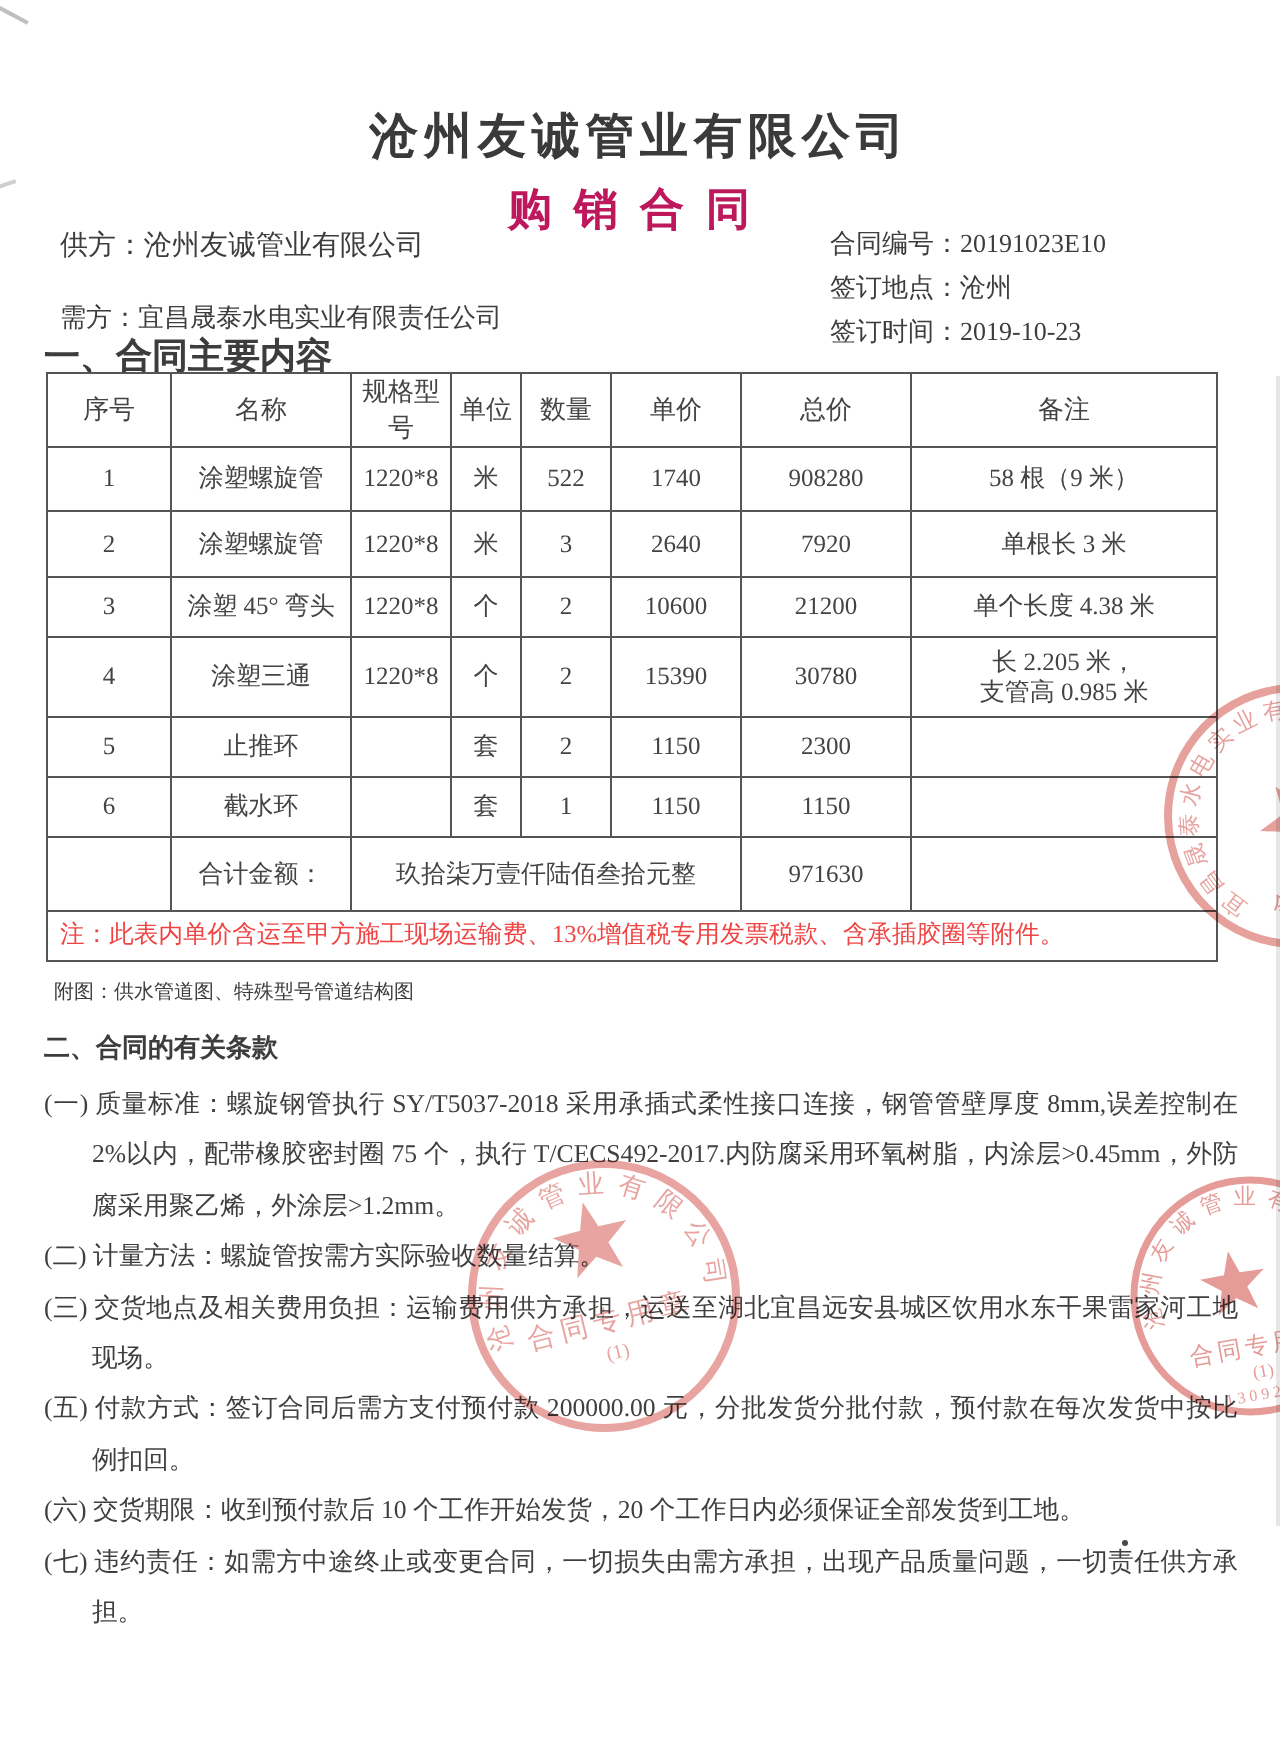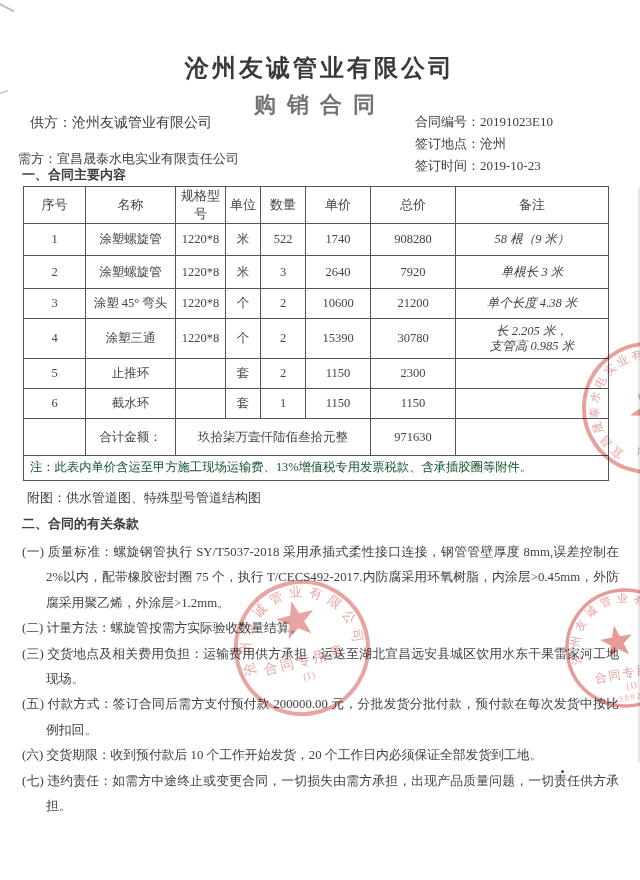--- a/index.html
+++ b/index.html
@@ -13,44 +13,44 @@
   }
   
   .company-title{
     position:absolute;top:52px;left:0;width:100%;
     text-align:center;font-size:24px;font-weight:600;
     letter-spacing:3px;color:#3a3a3a;
   }
   .doc-title{
     position:absolute;top:90px;left:0;width:100%;
     text-align:center;font-size:22px;font-weight:600;
-    letter-spacing:11px;color:#737373;
+    letter-spacing:11px;color:#be185d;
   }
   
   .party-supplier{position:absolute;left:30px;top:114px;font-size:14px;}
-  .party-buyer{position:absolute;left:18px;top:150px;font-size:13px;}
+  .party-buyer{position:absolute;left:30px;top:150px;font-size:13px;}
   .meta-block{position:absolute;left:415px;top:111px;font-size:13px;line-height:22px;}
   .meta-row{white-space:nowrap;}
-  .section1-title{position:absolute;left:22px;top:166px;font-size:13px;font-weight:600;}
+  .section1-title{position:absolute;left:22px;top:166px;font-size:18px;font-weight:600;}
   .section2-title{position:absolute;left:22px;top:515px;font-size:13px;font-weight:600;}
-  .attachment-line{position:absolute;left:27px;top:489px;font-size:13px;}
+  .attachment-line{position:absolute;left:27px;top:489px;font-size:10px;}
   
   .table-wrap{position:absolute;left:23px;top:186px;width:585px;}
   table.items{border-collapse:collapse;width:585px;table-layout:fixed;padding-left:48px;}
   table.items td,table.items th{
     border:1px solid #555;padding:0 2px;
     text-align:center;vertical-align:middle;
     font-size:12.5px;font-weight:normal;color:#444;
   }
   table.items th{font-size:13px;}
-  td.col-remark{white-space:pre-line;line-height:15px;font-style:italic;}
+  td.col-remark{white-space:pre-line;line-height:15px;}
   .footnote-box{
     width:573px;border:1px solid #555;border-top:none;
     margin-top:-1px;padding:4px 5px 5px 6px;
-    font-size:12.3px;color:#14532d;line-height:16px;
+    font-size:12.3px;color:#ef4444;line-height:16px;
   }
   
   .terms{
     position:absolute;left:22px;top:540px;width:597px;
     font-size:12.8px;line-height:25.4px;color:#3f3f3f;
   }
   .terms p{margin:0;padding-left:24px;text-indent:-24px;text-align:justify;}
   
   .seal{position:absolute;pointer-events:none;mix-blend-mode:multiply;}
   .seal-buyer{left:573px;top:333px;opacity:.52;transform:rotate(-35deg);}

